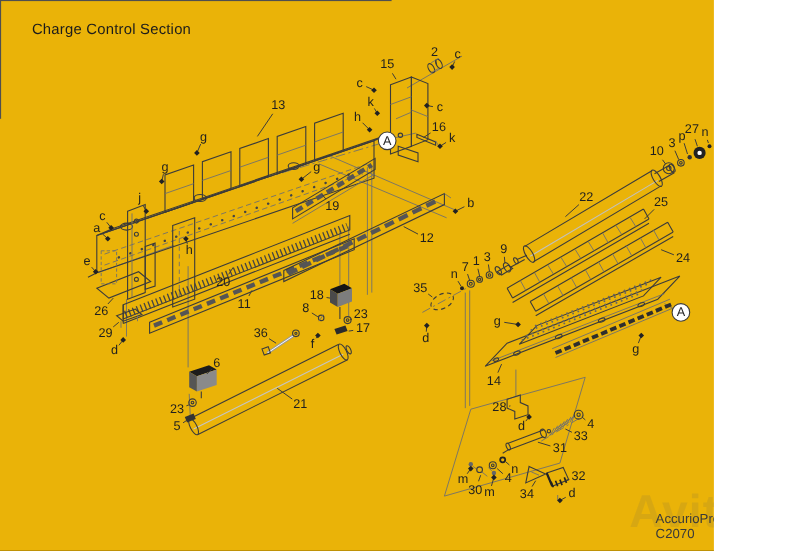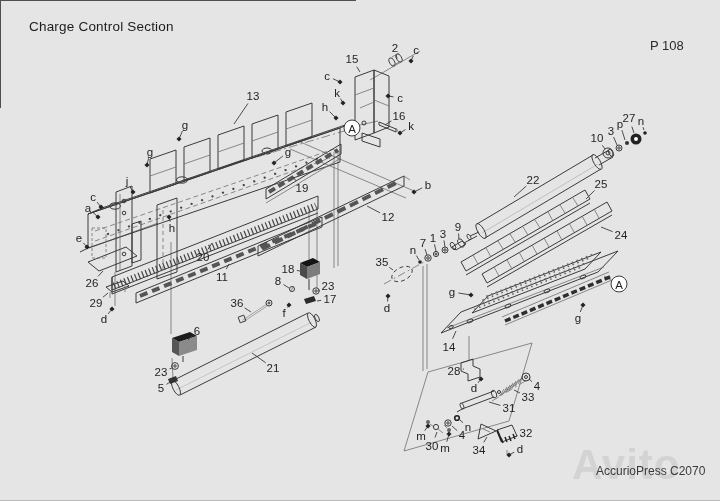--- a/index.html
+++ b/index.html
@@ -1,17 +1,17 @@
 <!DOCTYPE html>
 <html><head>
 <meta charset="utf-8">
 <style>
   html,body{margin:0;padding:0;background:#fff;}
   .page{
-    position:relative;width:720px;height:501px;background:#e5e5e5;overflow:hidden;
+    position:relative;width:649px;height:501px;background:#eab308;overflow:hidden;
     font-family:"Liberation Sans", sans-serif;color:#1f1f1f;
   }
   .page-title{position:absolute;left:29px;top:19px;font-size:13.5px;color:#1c1c1c;letter-spacing:.2px;}
   .page-number{position:absolute;left:650px;top:38px;font-size:13px;color:#2a2a2a;}
   .footer-model{position:absolute;left:596px;top:464px;font-size:12px;color:#3a3a3a;}
   .watermark{
     position:absolute;left:572px;top:441px;font-size:42px;font-weight:bold;
     color:rgba(90,90,90,0.13);letter-spacing:1px;pointer-events:none;text-align:right;
   }
   .edge-top{position:absolute;left:0;top:0;width:356px;height:1px;background:#4f4f4f;}

